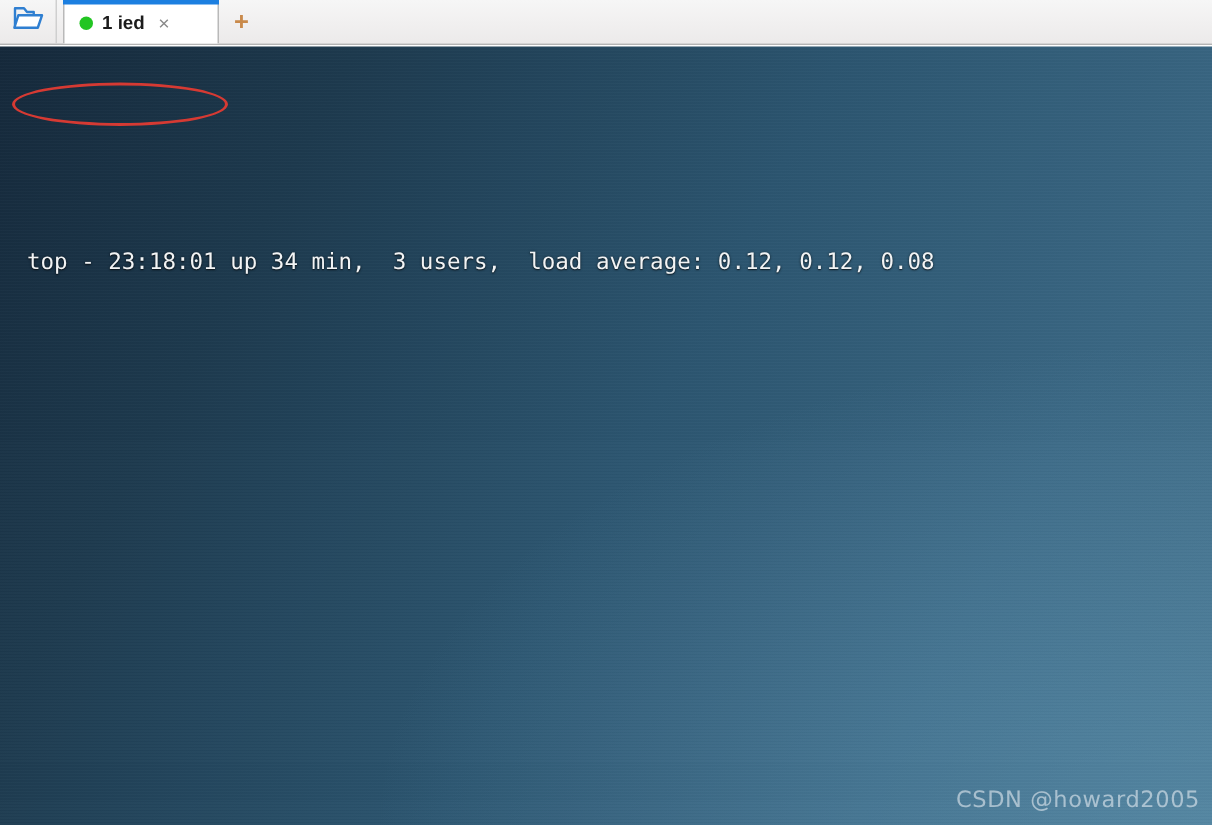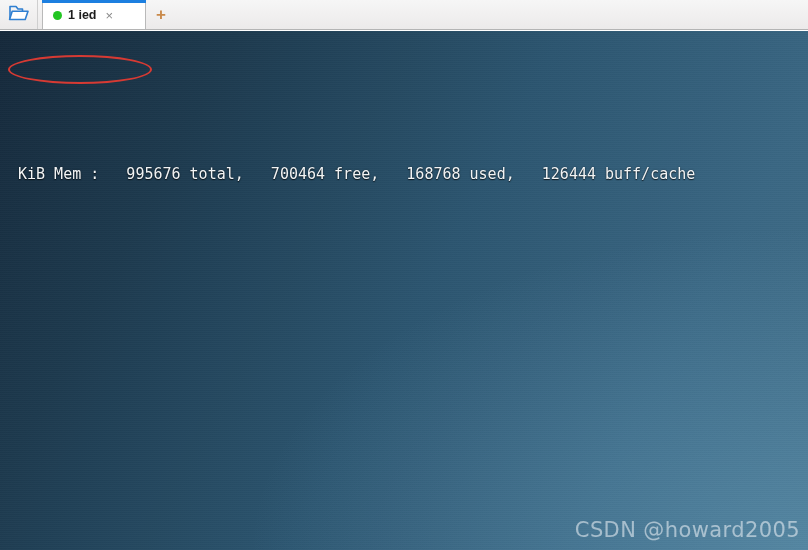--- a/index.html
+++ b/index.html
@@ -143,21 +143,21 @@
     box-sizing: border-box;
     pointer-events: none;
   }
 
   
   .watermark {
     position: absolute;
     right: 8px;
     bottom: 8px;
     font-family: "DejaVu Sans", sans-serif;
-    font-size: 21px;
+    font-size: 15px;
     color: rgba(235,240,244,0.58);
     white-space: nowrap;
     letter-spacing: 0.4px;
   }
 </style>
 </head>
 <body>
 
 <div id="app">
 
@@ -182,21 +182,21 @@
 
     <div class="tabbar-filler"></div>
   </div>
 
   <div class="terminal">
     <div class="term-grain"></div>
 
     <div class="term-text">
       <div class="spacer-line"></div>
 
-      <div class="term-line">KiB Mem :   995676 total,   700464 free,   168768 used,   126444 buff/cache</div>
+      <div class="term-line">top - 23:18:01 up 34 min,  3 users,  load average: 0.12, 0.12, 0.08</div>
 
       <div class="spacer-line"></div>
 
       
 
       
       
       
       
       

